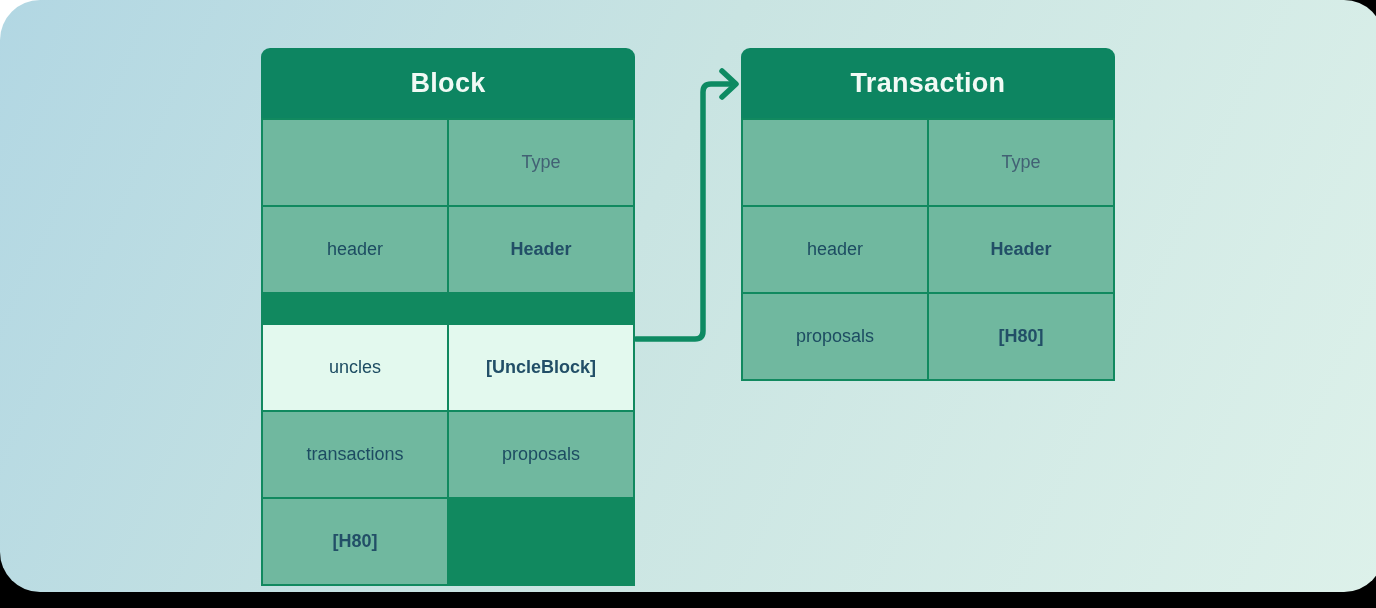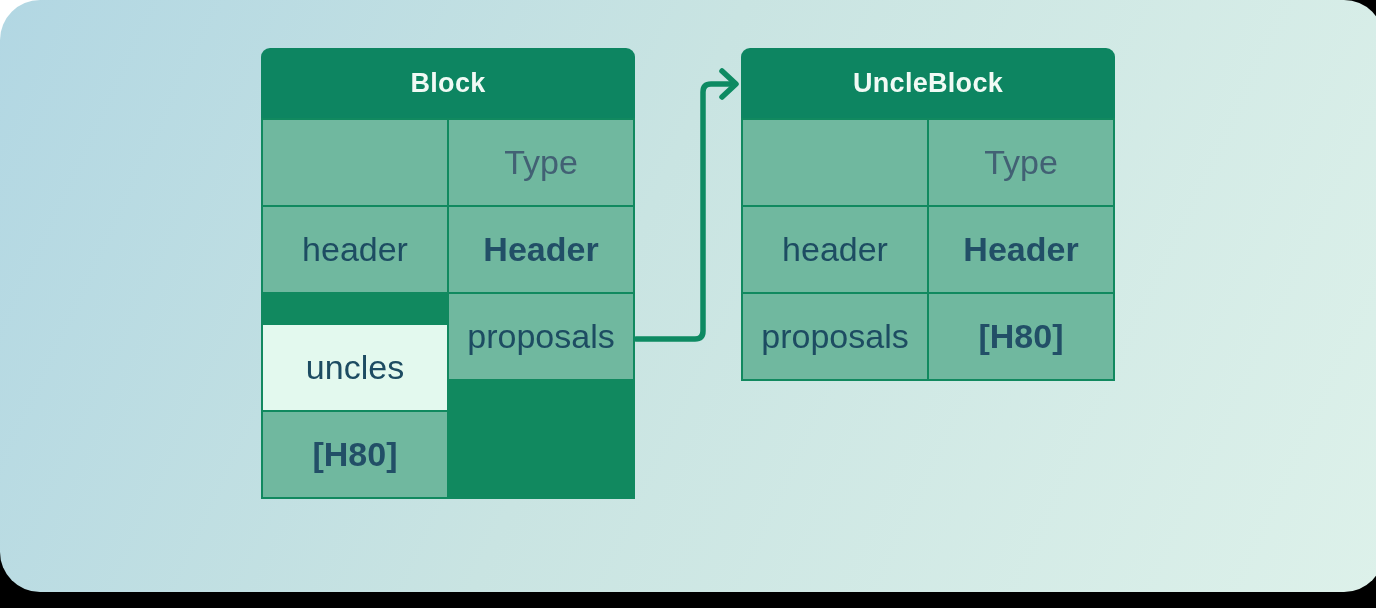--- a/index.html
+++ b/index.html
@@ -50,21 +50,21 @@
     display: grid;
     grid-template-columns: 1fr 1fr;
     gap: 2px;
   }
   .cell {
     background: rgba(255, 255, 255, 0.40);
     height: 85px;
     display: flex;
     align-items: center;
     justify-content: center;
-    font-size: 34px;
+    font-size: 18px;
     color: #1d4c62;
   }
   .cell.hl {
     background: #e3f9ee;
     margin-top: 31px;
   }
   .cell.type-label {
     color: #426174;
   }
   .cell.value {
@@ -90,29 +90,31 @@
   <div class="schema-table block-table">
     <div class="t-header">Block</div>
     <div class="t-body">
       <div class="cell"></div>
       <div class="cell type-label">Type</div>
 
       <div class="cell">header</div>
       <div class="cell value">Header</div>
 
       <div class="cell hl">uncles</div>
+      <div class="cell hl value">[UncleBlock]</div>
 
+      <div class="cell">transactions</div>
 
       <div class="cell">proposals</div>
       <div class="cell value">[H80]</div>
     </div>
   </div>
 
   <div class="schema-table uncle-table">
-    <div class="t-header">UncleBlock</div>
+    <div class="t-header">Transaction</div>
     <div class="t-body">
       <div class="cell"></div>
       <div class="cell type-label">Type</div>
 
       <div class="cell">header</div>
       <div class="cell value">Header</div>
 
       <div class="cell">proposals</div>
       <div class="cell value">[H80]</div>
     </div>

